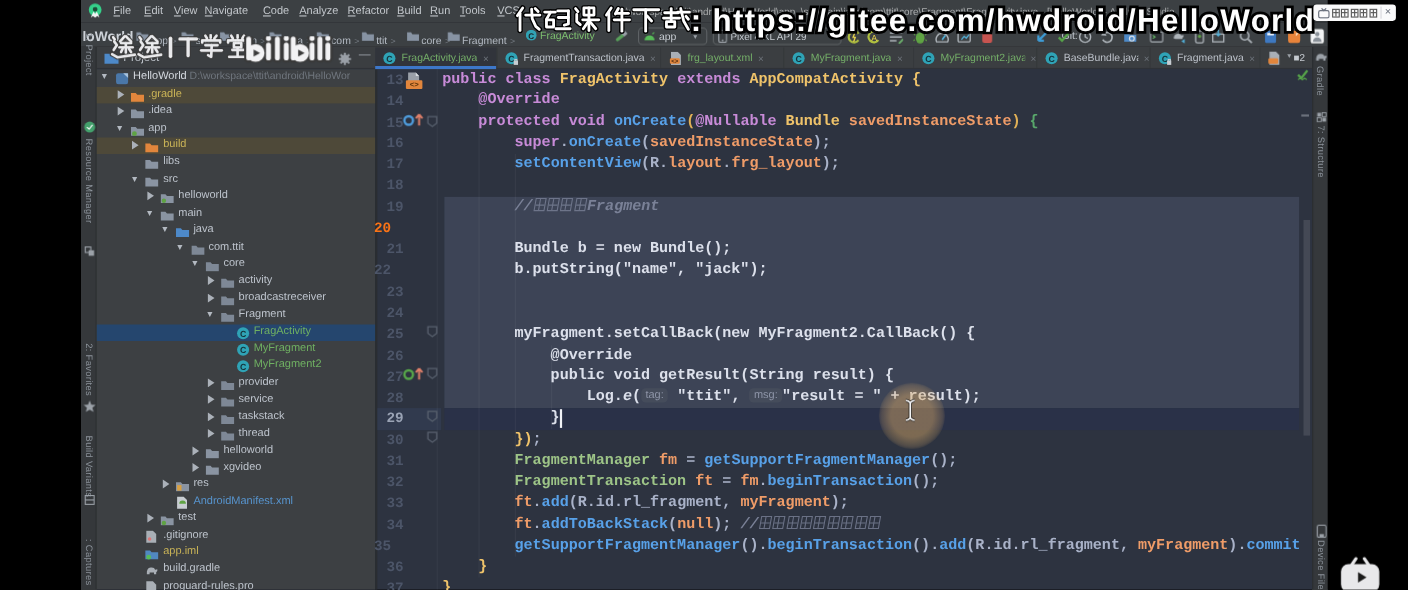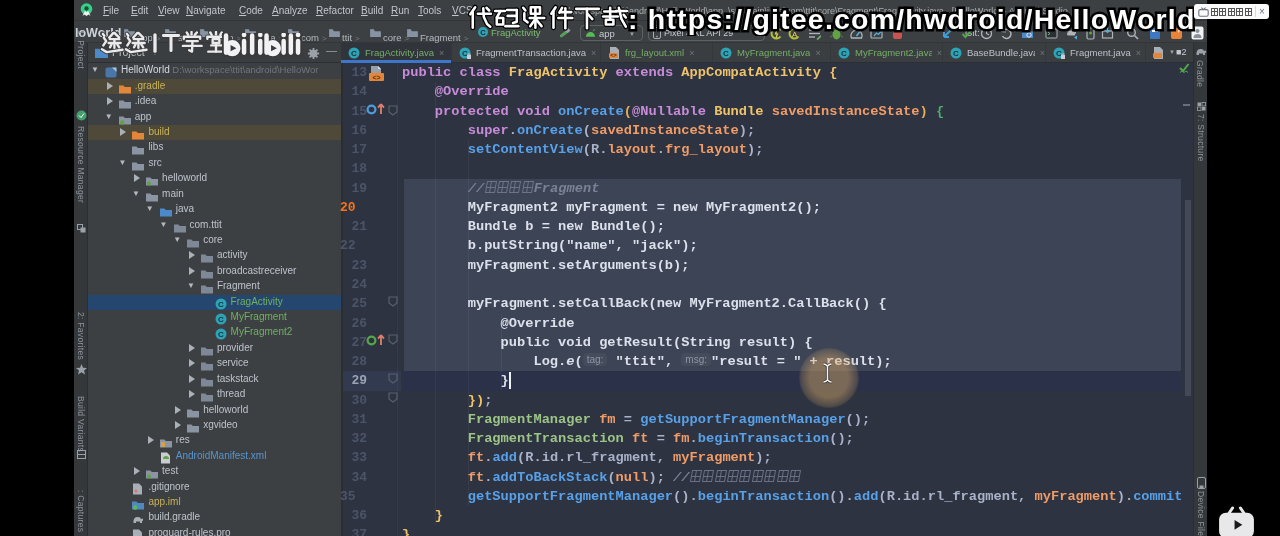--- a/index.html
+++ b/index.html
@@ -617,24 +617,22 @@
 <svg class="a" style="left:388px;top:392px" width="10" height="11" viewBox="0 0 10 11">
       <path d="M1 1 h8 v6 l-4 3 -4-3Z" fill="none" stroke="#59616F" stroke-width="1.2"></path>
     </svg>
 <div class="a" style="left:343px;top:63px;width:838px;height:473px;overflow:hidden">
 <pre class="a" style="left:59px;top:0.0px"><span class="kw">public</span> <span class="kw">class</span> <span class="cl">FragActivity</span> <span class="kw">extends</span> <span class="cl">AppCompatActivity</span> <span class="cl">{</span></pre>
 <pre class="a" style="left:59px;top:19.269999999999996px">    <span class="kw">@Override</span></pre>
 <pre class="a" style="left:59px;top:38.53999999999999px">    <span class="kw">protected</span> <span class="kw">void</span> <span class="fn">onCreate</span><span style="color:#E0B056">(</span><span class="kw">@Nullable</span> <span class="cl">Bundle</span> <span class="va">savedInstanceState</span><span style="color:#E0B056">)</span> <span style="color:#58A76B">{</span></pre>
 <pre class="a" style="left:59px;top:57.81px">        <span class="kw">super</span><span class="pl">.</span><span class="fn">onCreate</span><span class="pl">(</span><span class="va">savedInstanceState</span><span class="pl">);</span></pre>
 <pre class="a" style="left:59px;top:77.07999999999998px">        <span class="fn">setContentView</span><span class="pl">(</span><span class="pl">R.</span><span class="va">layout</span><span class="pl">.</span><span class="va">frg_layout</span><span class="pl">);</span></pre>
 <pre class="a" style="left:59px;top:115.62px">        <span class="cm">//<span class="zc"></span><span class="zc"></span><span class="zc"></span><span class="zc"></span>Fragment</span></pre>
-<pre class="a" style="left:59px;top:134.89px"><span class="wh">        MyFragment2 myFragment = new MyFragment2();</span></pre>
 <pre class="a" style="left:59px;top:154.16px"><span class="wh">        Bundle b = new Bundle();</span></pre>
 <pre class="a" style="left:59px;top:173.43px"><span class="wh">        b.putString("name", "jack");</span></pre>
-<pre class="a" style="left:59px;top:192.7px"><span class="wh">        myFragment.setArguments(b);</span></pre>
 <pre class="a" style="left:59px;top:231.24px"><span class="wh">        myFragment.setCallBack(new MyFragment2.CallBack() {</span></pre>
 <pre class="a" style="left:59px;top:250.51px"><span class="wh">            @Override</span></pre>
 <pre class="a" style="left:59px;top:269.78px"><span class="wh">            public void getResult(String result) {</span></pre>
 <pre class="a" style="left:59px;top:289.05px"><span class="wh">                Log.<i>e</i>(</span><span class="chip">tag:</span><span class="wh"> "ttit", </span><span class="chip">msg:</span><span class="wh">"result = " + result);</span></pre>
 <pre class="a" style="left:59px;top:308.32px"><span class="wh">            }</span></pre>
 <pre class="a" style="left:59px;top:327.59px"><span class="pl">        </span><span class="cl">})</span><span class="pl">;</span></pre>
 <pre class="a" style="left:59px;top:346.86px">        <span class="ty">FragmentManager</span> <span class="va">fm</span> <span class="pl">=</span> <span class="fn">getSupportFragmentManager</span><span class="pl">();</span></pre>
 <pre class="a" style="left:59px;top:366.13px">        <span class="ty">FragmentTransaction</span> <span class="va">ft</span> <span class="pl">=</span> <span class="va">fm</span><span class="pl">.</span><span class="fn">beginTransaction</span><span class="pl">();</span></pre>
 <pre class="a" style="left:59px;top:385.4px">        <span class="va">ft</span><span class="pl">.</span><span class="fn">add</span><span class="pl">(R.id.rl_fragment, </span><span class="va">myFragment</span><span class="pl">);</span></pre>
 <pre class="a" style="left:59px;top:404.67px">        <span class="va">ft</span><span class="pl">.</span><span class="fn">addToBackStack</span><span class="pl">(</span><span class="va">null</span><span class="pl">);</span> <span class="cm">//<span class="zc"></span><span class="zc"></span><span class="zc"></span><span class="zc"></span><span class="zc"></span><span class="zc"></span><span class="zc"></span><span class="zc"></span><span class="zc"></span></span></pre>

